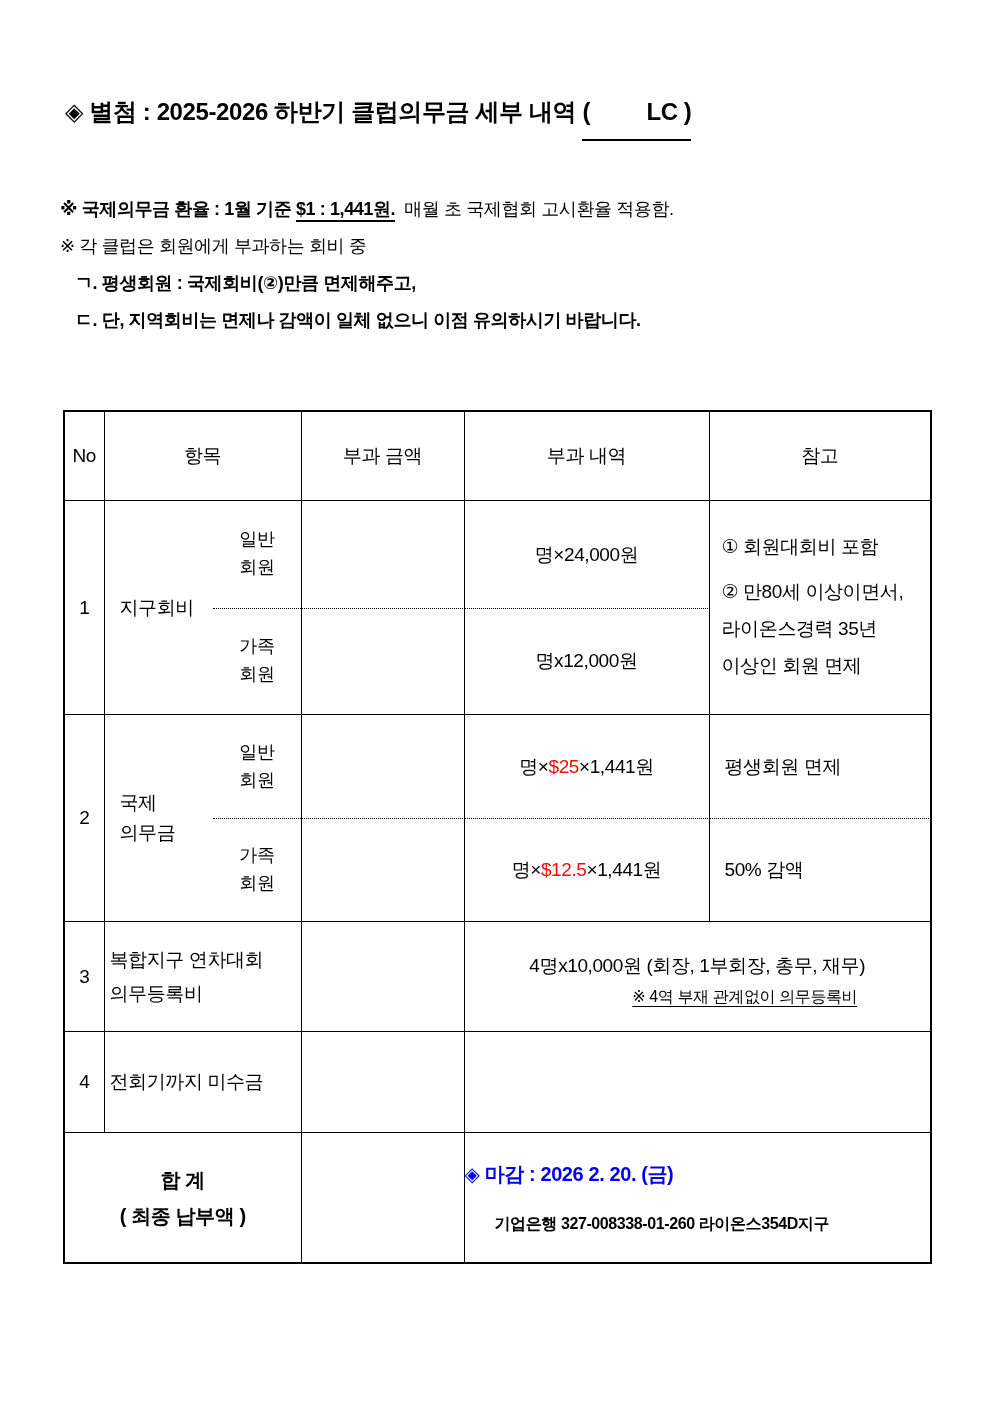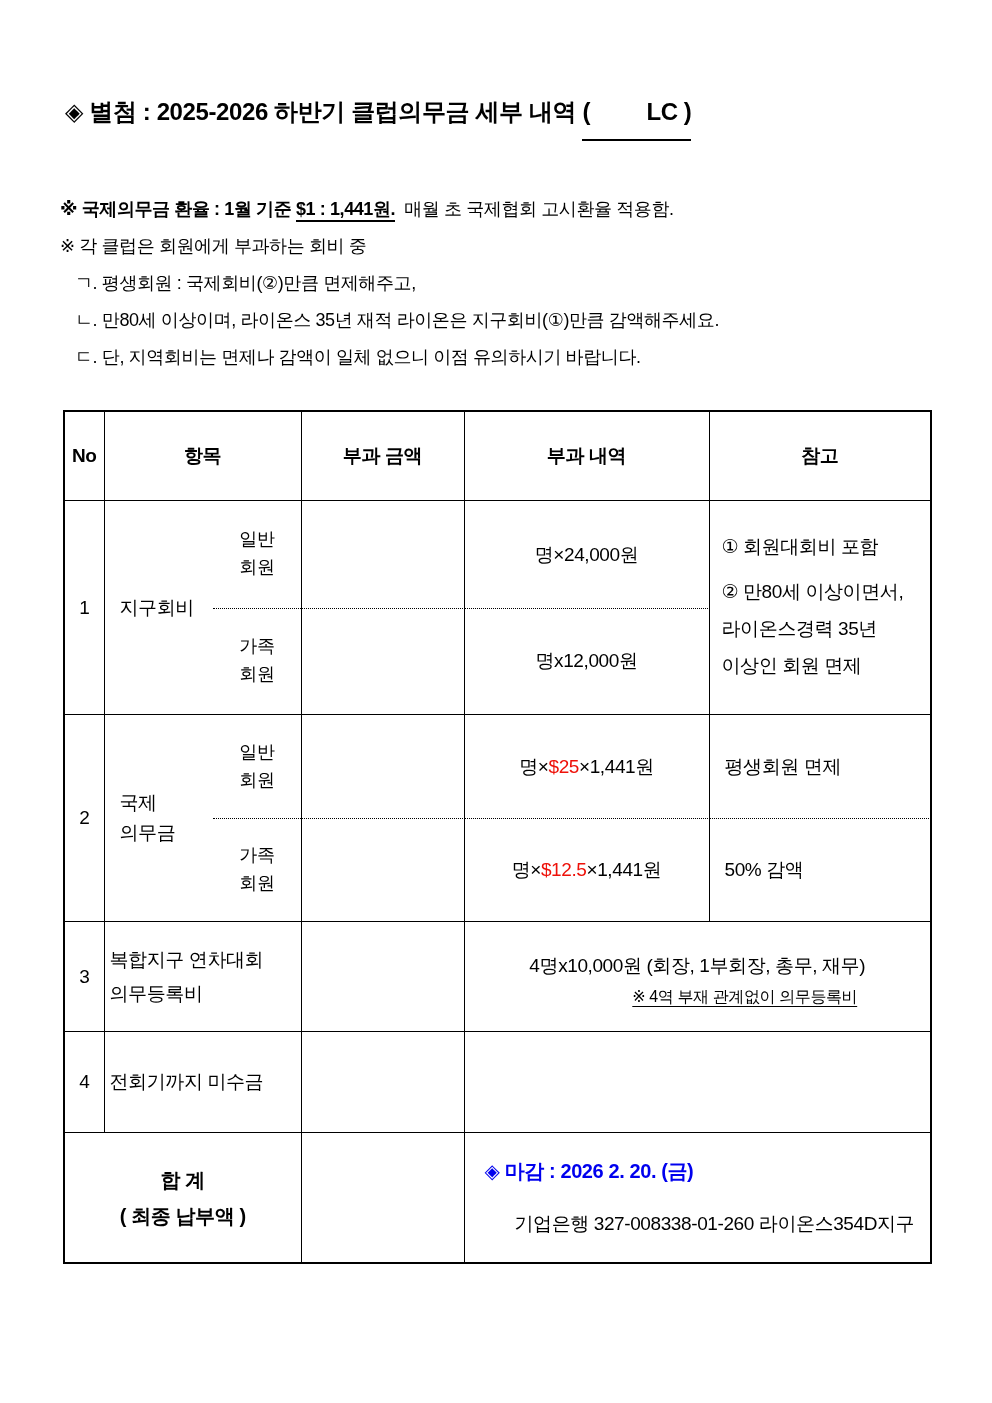--- a/index.html
+++ b/index.html
@@ -13,29 +13,29 @@
     font-size:24px;font-weight:bold;white-space:pre;
   }
   .title .blank{
     border-bottom:2px solid #000;padding-bottom:14px;white-space:pre;
   }
   .notes{position:absolute;left:60px;top:196px;font-size:18px;}
   .note-line{height:37px;line-height:26px;white-space:pre;}
   .note-line .b{font-weight:bold;}
   .note-line .u{border-bottom:2px solid #000;padding-bottom:1px;}
   .note-line .rest{margin-left:9px;}
-  .subnote{padding-left:15px;}
+  .subnote{padding-left:15px;font-weight:bold;}
 
   table.main-table{
     position:absolute;left:63px;top:410px;width:867px;
     border-collapse:collapse;table-layout:fixed;
     border:2px solid #000;font-size:19px;letter-spacing:-0.4px;
   }
   .main-table td,.main-table th{border:1px solid #000;}
-  .main-table th{font-weight:bold;height:86px;text-align:center;vertical-align:middle;font-size:19px;}
+  .main-table th{font-weight:normal;height:86px;text-align:center;vertical-align:middle;font-size:19px;}
   tr.r1>td{height:211px;}
   tr.r2>td{height:204px;}
   tr.r3>td{height:107px;}
   tr.r4>td{height:98px;}
   tr.r5>td{height:127px;}
 
   td.no{text-align:center;vertical-align:middle;}
   td.split{position:relative;padding:0;vertical-align:middle;}
   .half{
     position:absolute;left:0;right:0;height:50%;
@@ -61,35 +61,34 @@
   td.detail3{vertical-align:middle;text-align:center;padding:0;}
   .d3main{font-size:19px;margin-top:8px;}
   .d3note{
     font-size:16px;margin-top:8px;padding-left:95px;
     text-decoration:underline;text-underline-offset:4px;
   }
   td.totalcell{
     vertical-align:middle;text-align:center;font-weight:bold;
     white-space:pre-line;line-height:36px;font-size:20px;
   }
-  td.totalright{vertical-align:middle;text-align:left;padding-left:20px;}
+  td.totalright{vertical-align:middle;text-align:left;padding-left:0;}
   .deadline{color:#0000ee;font-weight:bold;font-size:20px;}
-  .bank{font-weight:normal;font-size:19px;padding-left:30px;margin-top:26px;}
+  .bank{font-weight:bold;font-size:16px;padding-left:30px;margin-top:26px;}
   .red{color:#ee1109;}
 </style>
 </head>
 <body>
 
 <div class="title"><span>◈</span><span> 별첨 : 2025-2026 하반기 클럽의무금 세부 내역 </span><span class="blank">(         LC )</span></div>
 
 <div class="notes">
   <div class="note-line"><span class="b">※</span><span class="b"> 국제의무금 환율 : 1월 기준 </span><span class="b u">$1 : 1,441원.</span><span class="rest">매월 초 국제협회 고시환율 적용함.</span></div>
   <div class="note-line">※ 각 클럽은 회원에게 부과하는 회비 중</div>
   <div class="note-line subnote">ㄱ. 평생회원 : 국제회비(②)만큼 면제해주고,</div>
-  <div class="note-line subnote">ㄴ. 만80세 이상이며, 라이온스 35년 재적 라이온은 지구회비(①)만큼 감액해주세요.</div>
   <div class="note-line subnote">ㄷ. 단, 지역회비는 면제나 감액이 일체 없으니 이점 유의하시기 바랍니다.</div>
 </div>
 
 <table class="main-table">
   <colgroup>
     <col style="width:40px">
       <col style="width:197px">
       <col style="width:163px">
       <col style="width:245px">
       <col style="width:222px">

